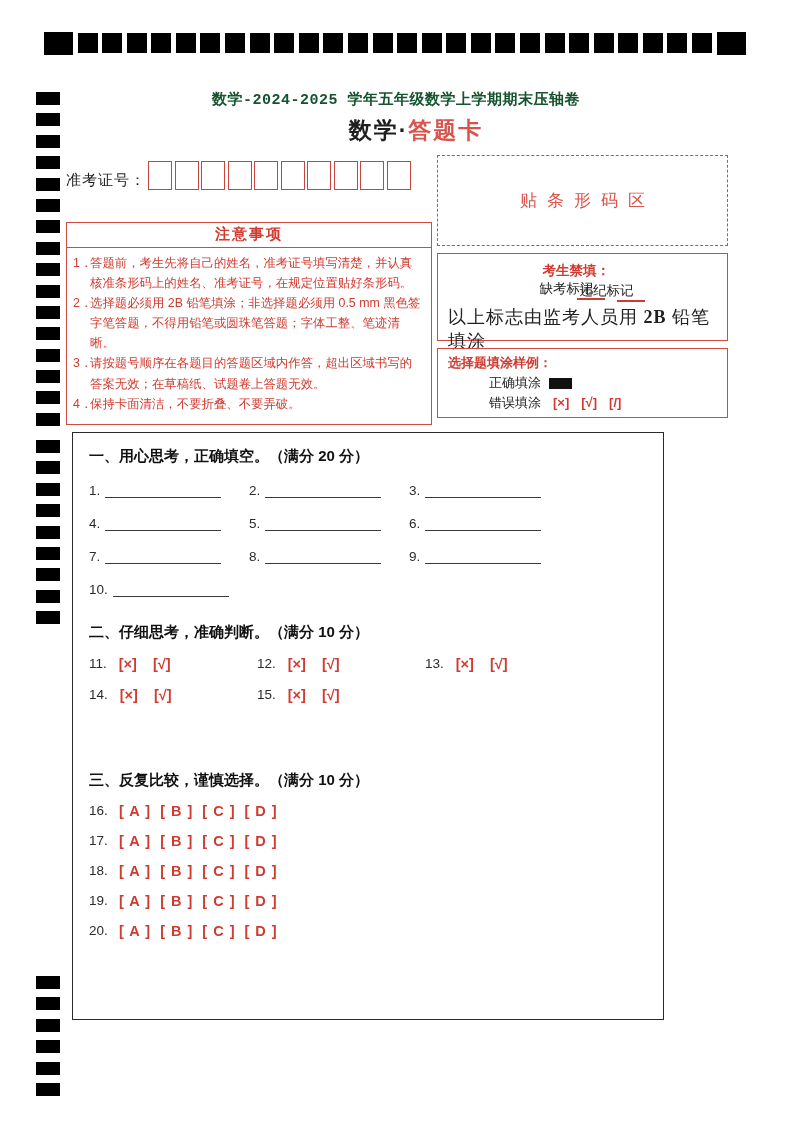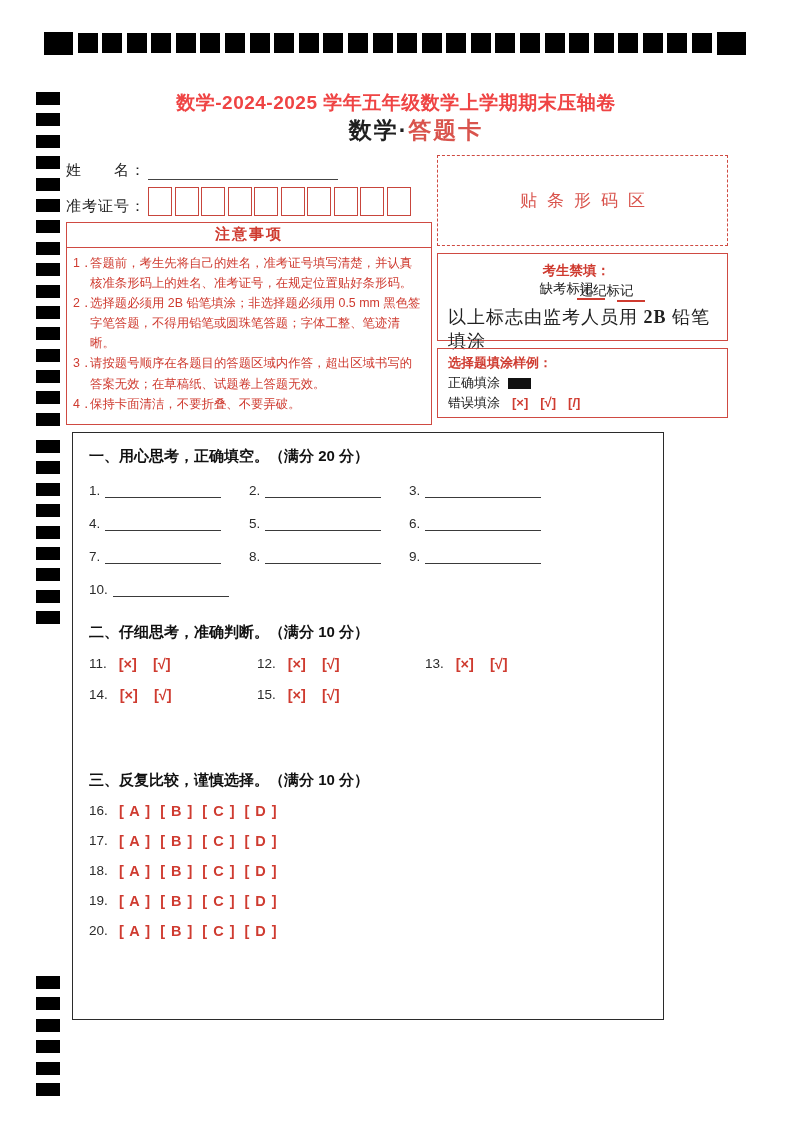--- a/index.html
+++ b/index.html
@@ -13,21 +13,21 @@
   .top-marks { position:absolute; left:44px; top:31px; width:702px; height:24px;
     display:flex; align-items:center; justify-content:space-between; }
   .top-marks i { display:block; width:20px; height:20px; background:#000; }
   .top-marks i:first-child, .top-marks i:last-child { width:29px; height:23px; }
   .lm { position:absolute; left:36px; width:24px; }
   .lm i { display:block; width:24px; height:13px; background:#000; margin-bottom:8.4px; }
   .lm1 { top:92px; } .lm2 { top:440px; } .lm3 { top:976px; }
 
   
   .exam-title { position:absolute; top:90px; left:0; width:100%; text-align:center;
-    font-size:19px; font-weight:bold; color:#ef4444; letter-spacing:0.5px; }
+    font-size:15px; font-weight:bold; color:#14532d; letter-spacing:0.5px;font-family:Liberation Mono, monospace; }
   .card-title { position:absolute; top:115px; left:0; width:100%; text-align:center;
     font-size:23px; font-weight:bold; color:#1f1f1f; letter-spacing:2px;padding-left:40px; }
   .card-title .red { color:#d9544d; }
 
   
   .student { position:absolute; left:66px; top:161px; font-size:15px; }
   .student .row { display:flex; align-items:flex-end; margin-bottom:7px; }
   .student .lbl { width:82px; letter-spacing:1px; }
   .name-line { width:190px; height:18px; border-bottom:1.6px solid #444; }
   .id-boxes { display:flex; gap:2.5px; align-items:flex-end; }
@@ -57,21 +57,21 @@
   .mark-rect { display:inline-block; width:28px; height:12px; border:1.6px solid #cf3b30;
     background:#fff; margin-left:16px; }
   .f-row.indent { margin-left:80px; }
   .f-note { margin-top:3px; font-family:"Liberation Serif","DejaVu Serif",serif;
     font-size:18px; color:#222; letter-spacing:1px; }
 
   
   .sample-box { position:absolute; left:437px; top:348px; width:291px; height:70px;
     border:1.6px solid #cf4a42; padding:4px 10px 18px; font-size:13px; line-height:1.55; }
   .s-title { color:#cf3b30; font-weight:bold; }
-  .s-row { display:flex; align-items:center; color:#222; height:20px; }
+  .s-row { display:flex; align-items:center; color:#222; height:20px;margin-left:41px; }
   .fill-rect { display:inline-block; width:23px; height:11px; background:#111; margin-left:8px; }
   .s-mark { color:#cf3b30; font-weight:bold; margin-left:12px; }
   .s-mark:first-of-type { margin-left:10px; }
 
   
   .main-box { position:absolute; left:72px; top:432px; width:592px; height:588px;
     border:1.6px solid #2b2b2b; padding:14px 8px 0 16px; }
   .sec-heading { font-size:15px; font-weight:bold; color:#111; height:18px; }
   .blank-row { display:flex; margin-top:16px; height:17px; }
   .blank-item { display:flex; width:160px; align-items:flex-end; }
@@ -162,24 +162,20 @@
       <i></i>
       <i></i>
       <i></i>
       <i></i>
     </div>
 
   <div class="exam-title">数学-2024-2025 学年五年级数学上学期期末压轴卷</div>
   <div class="card-title"><span>数学</span><span>·</span><span class="red">答题卡</span></div>
 
   <div class="student">
-    <div class="row">
-      <span class="lbl">姓　　名：</span>
-      <span class="name-line"></span>
-    </div>
     <div class="row">
       <span class="lbl">准考证号：</span>
       <span class="id-boxes">
           <i></i>
           <i></i>
           <i></i>
           <i></i>
           <i></i>
           <i></i>
           <i></i>

